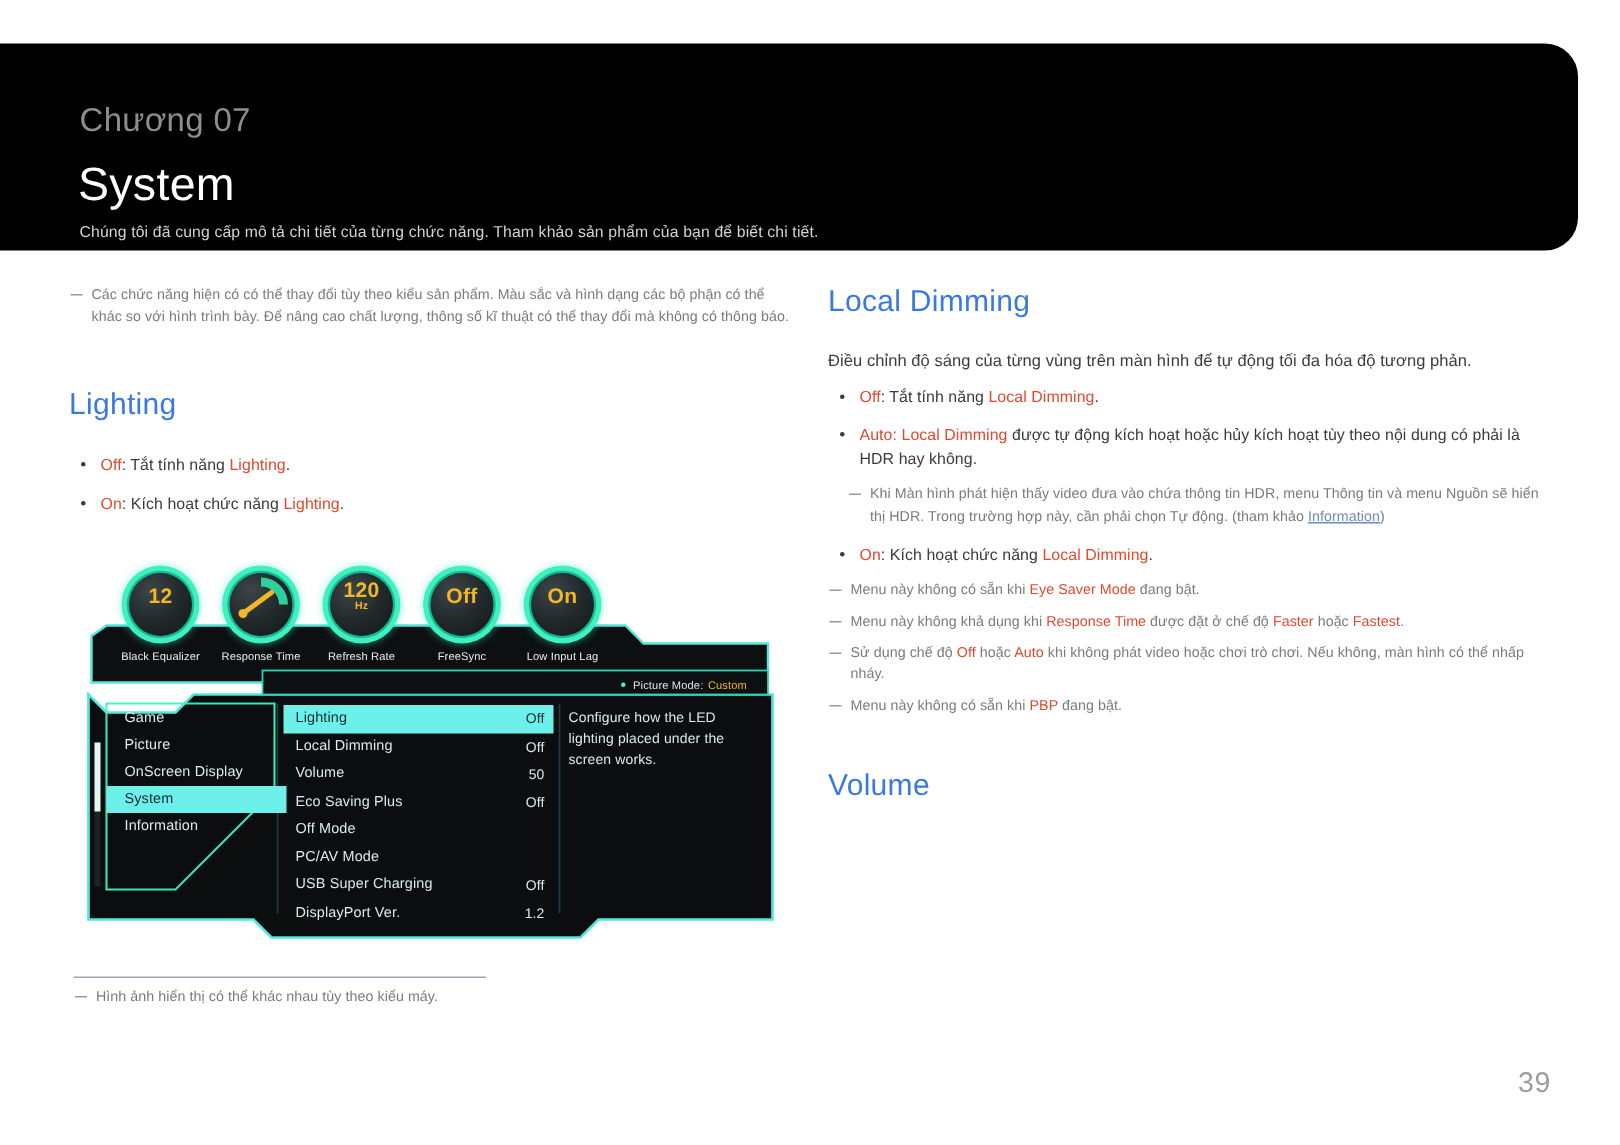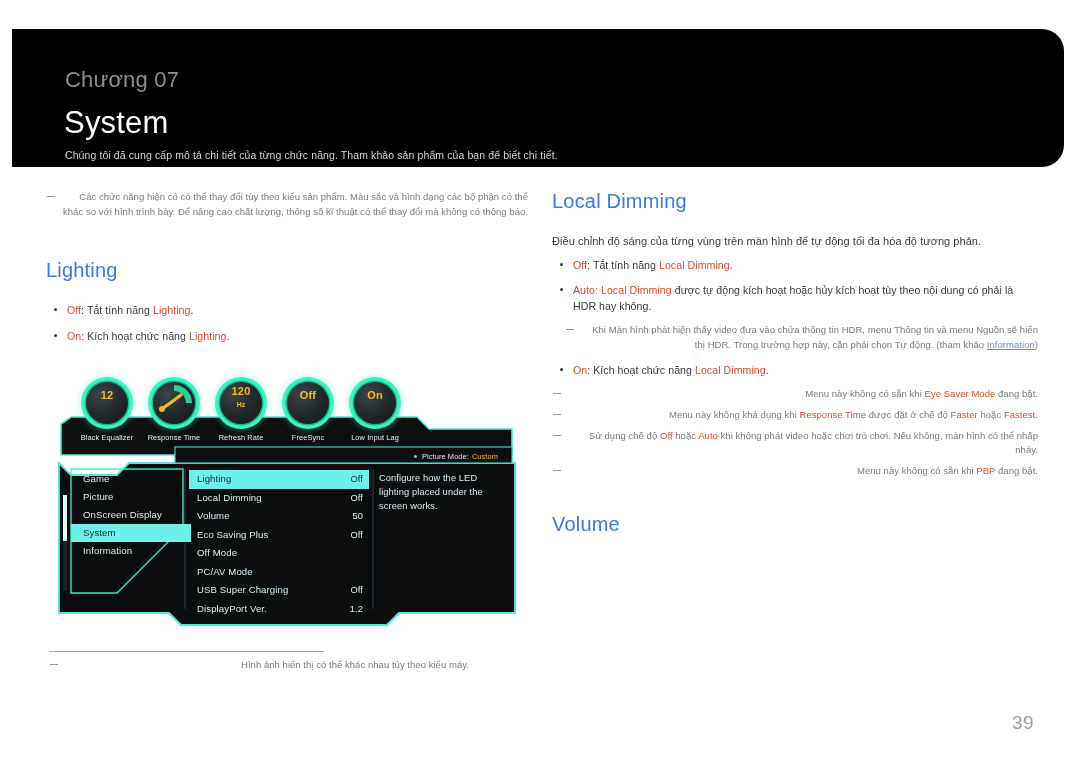--- a/index.html
+++ b/index.html
@@ -11,21 +11,20 @@
   }
   .page { position: relative; width: 1080px; height: 763px; background:#fff; }
 
   
   .chapter-band {
     position: absolute; left: 0; top: 29px;
     width: 1052px; height: 138px;
     background: #000000;
     border-top-right-radius: 22px;
     border-bottom-right-radius: 22px;
-    margin-left: 12px;
   }
   .chapter-label {
     position: absolute; left: 53px; top: 38px;
     font-size: 22px; color: #8d8d8d; letter-spacing: .2px;
   }
   .chapter-title {
     position: absolute; left: 52px; top: 76px;
     font-size: 31px; color: #ffffff; font-weight: 400; letter-spacing: .2px;
   }
   .chapter-sub {
@@ -56,21 +55,21 @@
   ul.bullets > li::before {
     content: ""; position: absolute; left: 8px; top: 6px;
     width: 3px; height: 3px; border-radius: 50%; background: #3b3b3b;
   }
   .hl { color: #e0492c; }
 
   
   .note {
     position: relative; padding-left: 15px;
     font-size: 9.5px; color: #7b7b7b; line-height: 1.55;
-    letter-spacing: .04px; margin-bottom: 6px; text-align: right;
+    letter-spacing: .04px; margin-bottom: 6px;
   }
   .note::before {
     content: ""; position: absolute; left: 1px; top: 6px;
     width: 8px; height: 1px; background: #9a9a9a;
   }
   .note .hl { color: #e0492c; }
   .note-indent { padding-left: 28px; }
   .note-indent::before { left: 14px; }
   .lnk { color: #6f8bbd; text-decoration: underline; }
 
@@ -106,21 +105,21 @@
     background: radial-gradient(circle at 50% 50%, #14b98d 0 60%, #3ff0c0 62% 100%);
     box-shadow: 0 0 6px rgba(63,240,192,.55);
   }
   .gauge .dial {
     position: absolute; left: 5px; top: 5px; width: 42px; height: 42px;
     border-radius: 50%;
     background: radial-gradient(circle at 34% 28%, #3c4548 0%, #222a2c 48%, #12181a 100%);
   }
   .gauge .val {
     position: absolute; left: 0; right: 0; top: 12px;
-    text-align: center; font-size: 11px; color: #f2b825; font-weight: 700;
+    text-align: center; font-size: 14px; color: #f2b825; font-weight: 700;
     letter-spacing: .2px;
   }
   .gauge .val.two-line { top: 8px; }
   .gauge .unit {
     position: absolute; left: 0; right: 0; top: 24px;
     text-align: center; font-size: 7px; color: #f2b825; font-weight: 700;
   }
   .gauge .needle-wrap { position: absolute; left: 5px; top: 5px; width: 42px; height: 42px; }
   .gauge .lbl {
     position: absolute; left: -16px; width: 84px; top: 56px;

